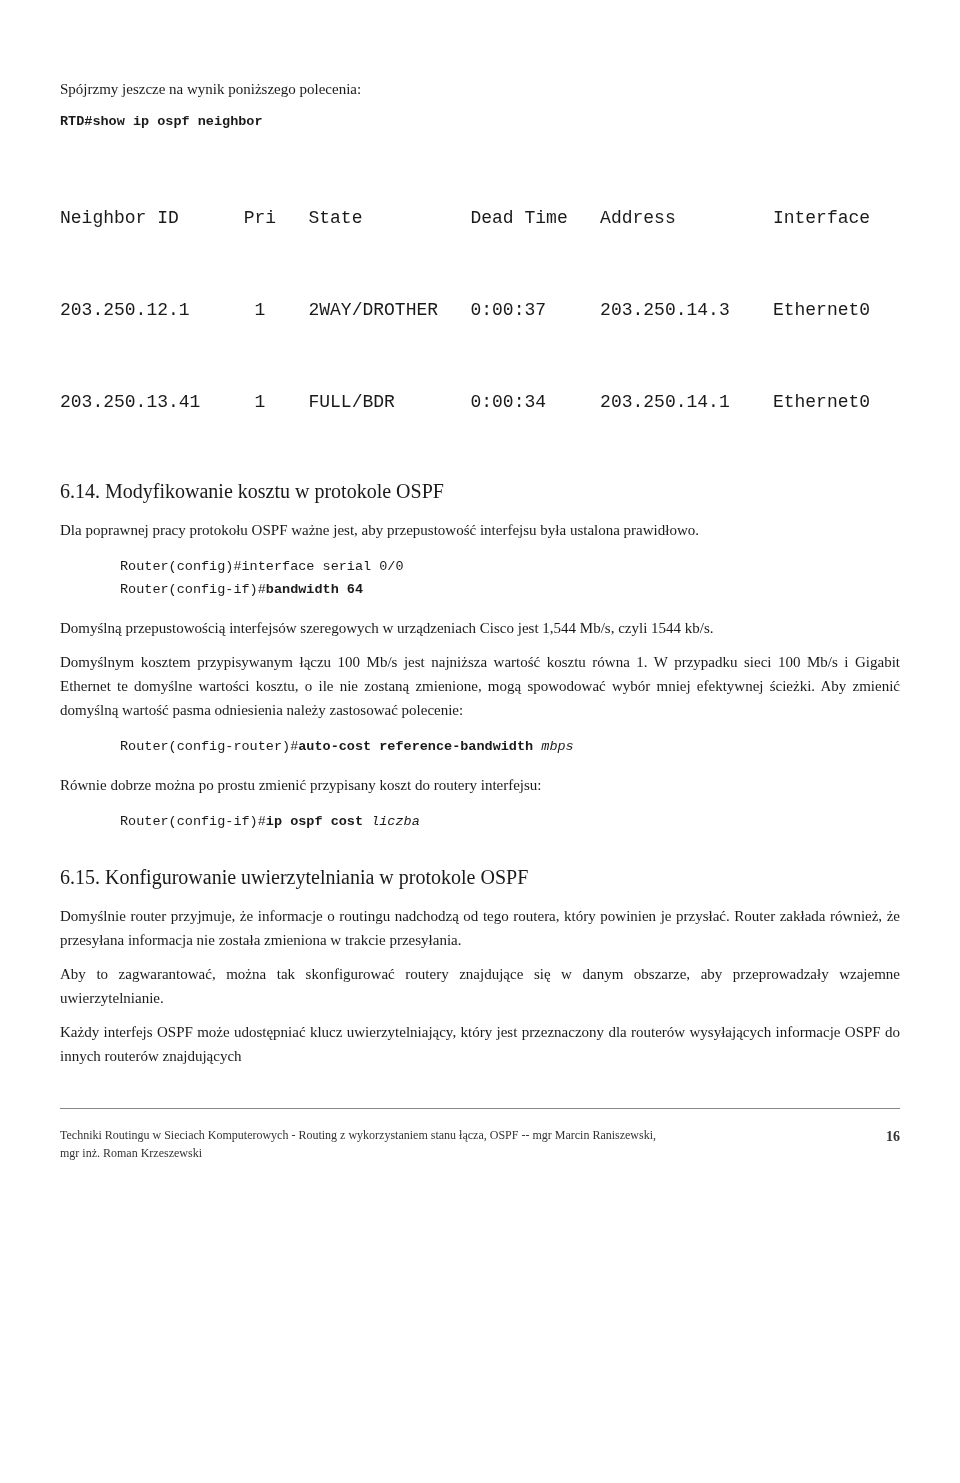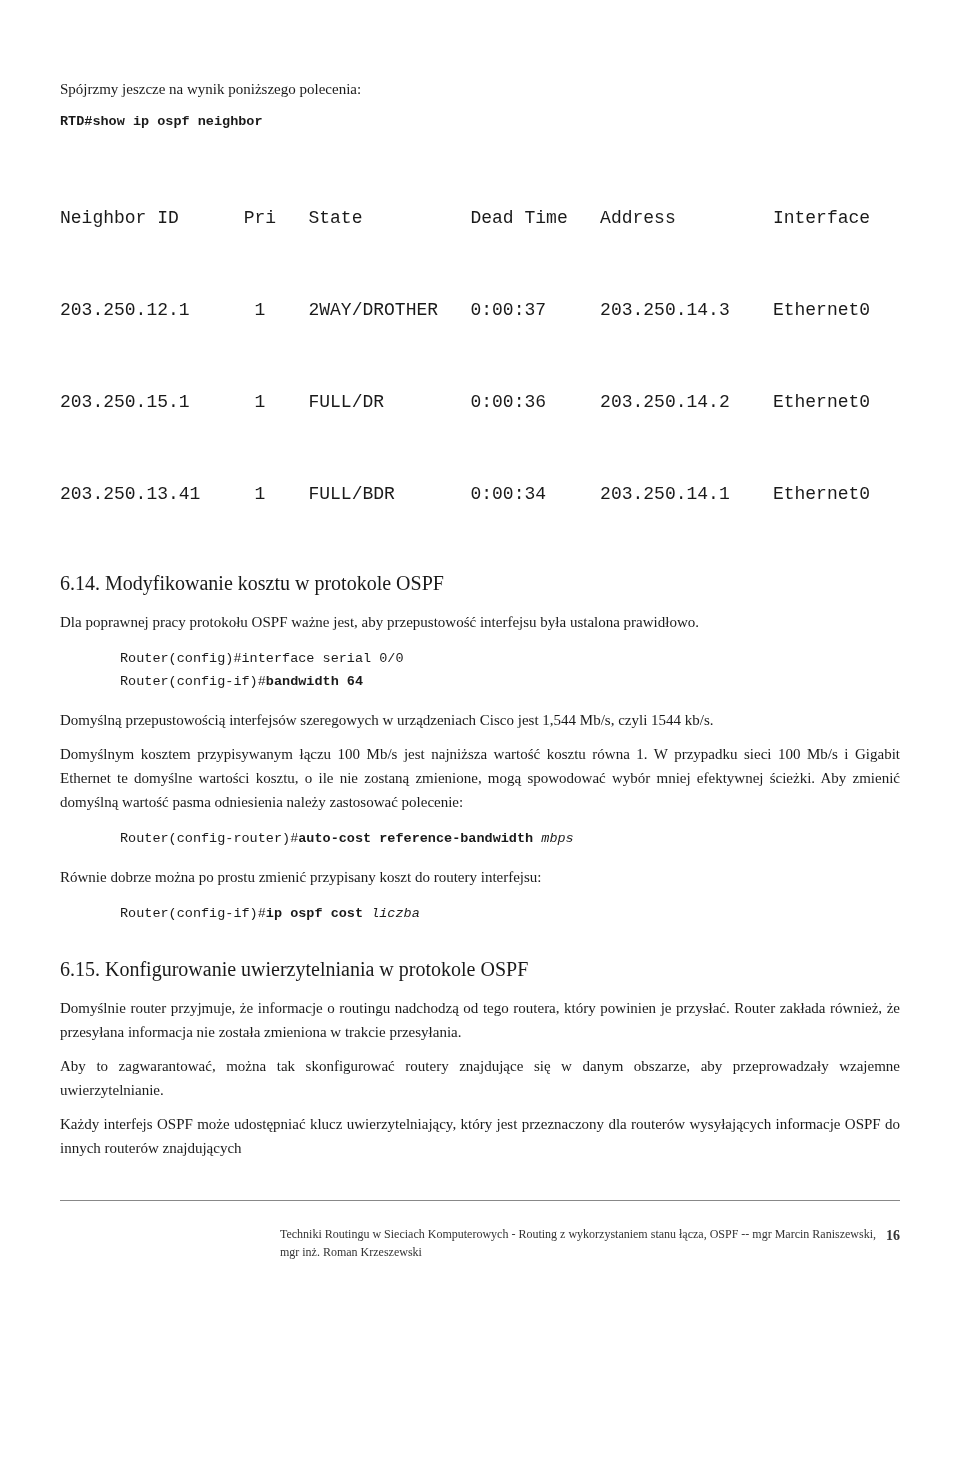--- a/index.html
+++ b/index.html
@@ -51,25 +51,25 @@
       font-size: 13.5px;
       margin: 14px 0 14px 60px;
       white-space: pre;
       line-height: 1.7;
     }
     .code-line .bold { font-weight: bold; }
     .code-line .italic { font-style: italic; }
     .footer {
       margin-top: 40px;
       border-top: 1px solid #888;
-      padding-top: 24px;
+      padding-top: 17px;
       font-size: 12px;
       color: #333;
       display: flex;
-      justify-content: flex-end;
+      justify-content: space-between;
       align-items: flex-start;
     }
     .footer-left {
       max-width: 820px;
       line-height: 1.5;
     }
     .footer-right {
       font-size: 14px;
       font-weight: bold;
       white-space: nowrap;
@@ -83,21 +83,20 @@
 </head>
 <body>
 
 <p class="intro-text">Spójrzmy jeszcze na wynik poniższego polecenia:</p>
 
 <div class="command-block"><span class="bold">RTD#show ip ospf neighbor</span></div>
 
 <div class="neighbor-table">
   <div>Neighbor ID      Pri   State          Dead Time   Address         Interface</div>
   <div>203.250.12.1      1    2WAY/DROTHER   0:00:37     203.250.14.3    Ethernet0</div>
-  <div>203.250.15.1      1    FULL/DR        0:00:36     203.250.14.2    Ethernet0</div>
   <div>203.250.13.41     1    FULL/BDR       0:00:34     203.250.14.1    Ethernet0</div>
 </div>
 
 <h2 class="section-heading">6.14. Modyfikowanie kosztu w protokole OSPF</h2>
 
 <p class="body-text">Dla poprawnej pracy protokołu OSPF ważne jest, aby przepustowość interfejsu była ustalona prawidłowo.</p>
 
 <div class="code-line"><span>Router(config)#interface serial 0/0</span>
 <span>Router(config-if)#</span><span class="bold">bandwidth 64</span></div>
 

